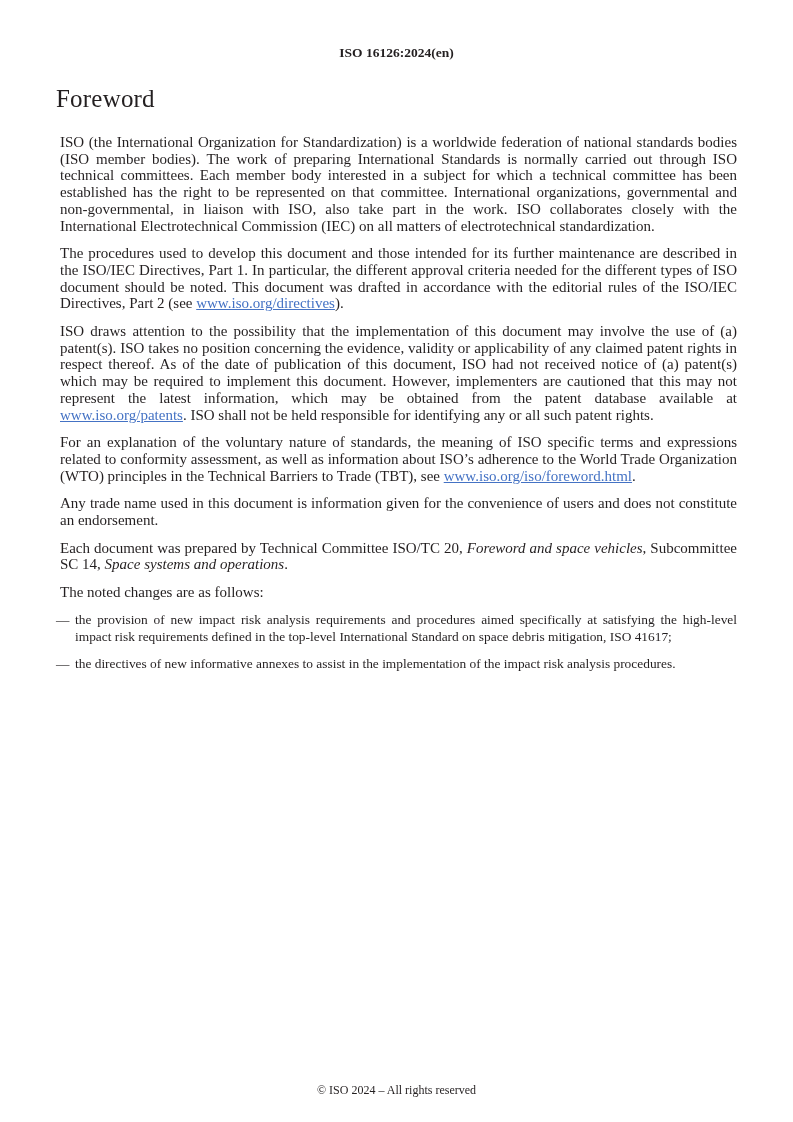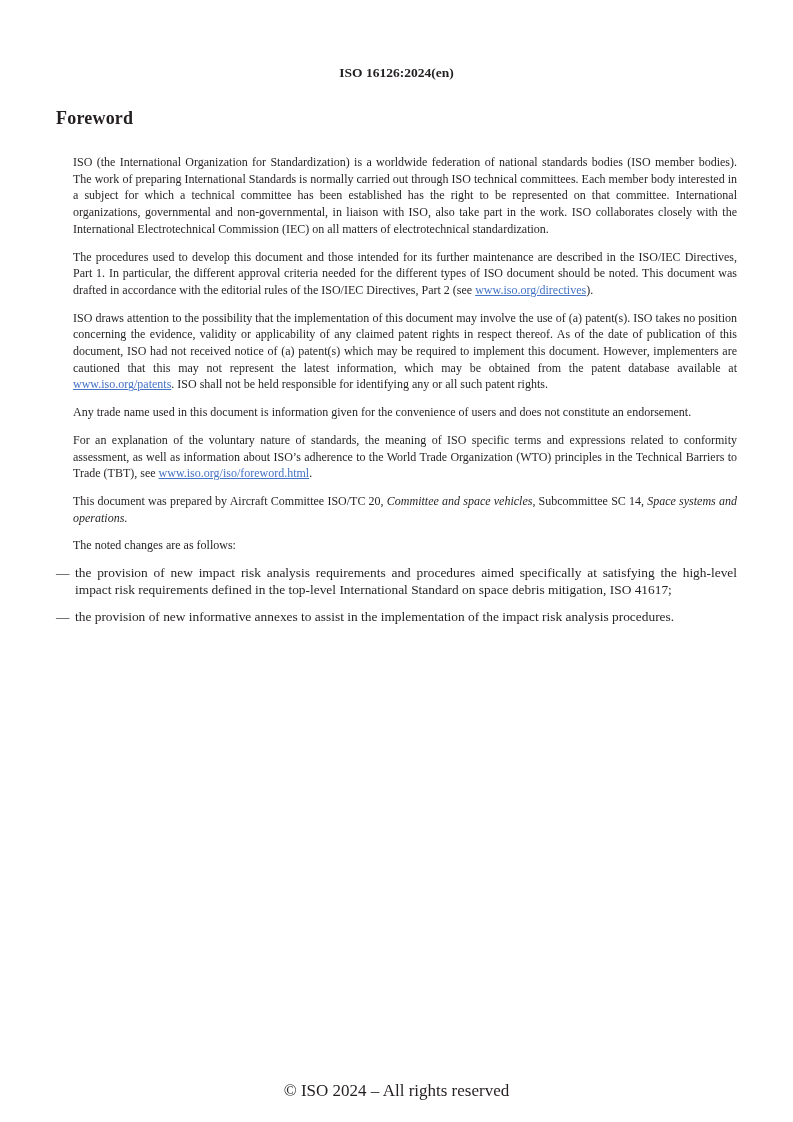--- a/index.html
+++ b/index.html
@@ -10,42 +10,42 @@
     background: #ffffff;
     font-family: "Liberation Serif", serif;
     color: var(--text-color);
   }
   .page {
     position: relative;
     width: 793px; height: 1122px;
     overflow: hidden;
   }
   .doc-header {
-    padding-top: 65px;
+    padding-top: 45px;
     text-align: center;
     font-weight: bold;
     font-size: 13.5px;
     line-height: 16px;
   }
   .content {
     margin: 0 56px;
   }
   h1.title {
     margin: 26px 0 0 0;
-    font-size: 18px;
+    font-size: 25px;
     line-height: 23px;
-    font-weight: bold;
+    font-weight: normal;
     letter-spacing: 0.2px;
   }
   .body-text {
     margin-top: 24px;
   }
   p.para {
-    margin: 0 0 11px 17px;
-    font-size: 12px;
+    margin: 0 0 11px 4px;
+    font-size: 15px;
     line-height: 16.7px;
     text-align: justify;
   }
   .bullet {
     position: relative;
     padding-left: 19px;
     margin: 0 0 11px 0;
     font-size: 13.4px;
     line-height: 16.7px;
     text-align: justify;
@@ -60,21 +60,21 @@
     text-decoration: underline;
     cursor: pointer;
   }
   .italic { font-style: italic; }
   .footer {
     position: absolute;
     bottom: 24px;
     left: 0;
     width: 100%;
     text-align: center;
-    font-size: 17px;
+    font-size: 12px;
     line-height: 15.5px;
   }
 </style>
 </head>
 <body>
 
 <div class="page">
 
   <div class="doc-header">
     <span>ISO 16126:2024(en)</span>
@@ -85,37 +85,37 @@
     <h1 class="title">Foreword</h1>
 
     <div class="body-text">
 
       <p class="para">ISO (the International Organization for Standardization) is a worldwide federation of national standards bodies (ISO member bodies). The work of preparing International Standards is normally carried out through ISO technical committees. Each member body interested in a subject for which a technical committee has been established has the right to be represented on that committee. International organizations, governmental and non-governmental, in liaison with ISO, also take part in the work. ISO collaborates closely with the International Electrotechnical Commission (IEC) on all matters of electrotechnical standardization.</p>
 
       <p class="para"><span>The procedures used to develop this document and those intended for its further maintenance are described in the ISO/IEC Directives, Part 1. In particular, the different approval criteria needed for the different types of ISO document should be noted. This document was drafted in accordance with the editorial rules of the ISO/IEC Directives, Part 2 (see </span><a class="link">www.iso.org/directives</a><span>).</span></p>
 
       <p class="para"><span>ISO draws attention to the possibility that the implementation of this document may involve the use of (a) patent(s). ISO takes no position concerning the evidence, validity or applicability of any claimed patent rights in respect thereof. As of the date of publication of this document, ISO had not received notice of (a) patent(s) which may be required to implement this document. However, implementers are cautioned that this may not represent the latest information, which may be obtained from the patent database available at </span><a class="link">www.iso.org/patents</a><span>. ISO shall not be held responsible for identifying any or all such patent rights.</span></p>
 
+      <p class="para"><span>For an explanation of the voluntary nature of standards, the meaning of ISO specific terms and expressions related to conformity assessment, as well as information about ISO’s adherence to the World Trade Organization (WTO) principles in the Technical Barriers to Trade (TBT), see </span><a class="link">www.iso.org/iso/foreword.html</a><span>.</span></p>
+
       <p class="para">Any trade name used in this document is information given for the convenience of users and does not constitute an endorsement.</p>
 
-      <p class="para"><span>For an explanation of the voluntary nature of standards, the meaning of ISO specific terms and expressions related to conformity assessment, as well as information about ISO’s adherence to the World Trade Organization (WTO) principles in the Technical Barriers to Trade (TBT), see </span><a class="link">www.iso.org/iso/foreword.html</a><span>.</span></p>
-
-      <p class="para"><span>This document was prepared by Aircraft Committee ISO/TC 20, </span><span class="italic">Committee and space vehicles</span><span>, Subcommittee SC 14, </span><span class="italic">Space systems and operations</span><span>.</span></p>
+      <p class="para"><span>Each document was prepared by Technical Committee ISO/TC 20, </span><span class="italic">Foreword and space vehicles</span><span>, Subcommittee SC 14, </span><span class="italic">Space systems and operations</span><span>.</span></p>
 
 
       <p class="para">The noted changes are as follows:</p>
 
       <div class="bullet">
         <span class="dash">—</span>
         <span>the provision of new impact risk analysis requirements and procedures aimed specifically at satisfying the high-level impact risk requirements defined in the top-level International Standard on space debris mitigation, ISO 41617;</span>
       </div>
 
       <div class="bullet">
         <span class="dash">—</span>
-        <span>the provision of new informative annexes to assist in the implementation of the impact risk analysis procedures.</span>
+        <span>the directives of new informative annexes to assist in the implementation of the impact risk analysis procedures.</span>
       </div>
 
 
     </div>
   </div>
 
   <div class="footer">
     <div>© ISO 2024 – All rights reserved</div>
   </div>
 

